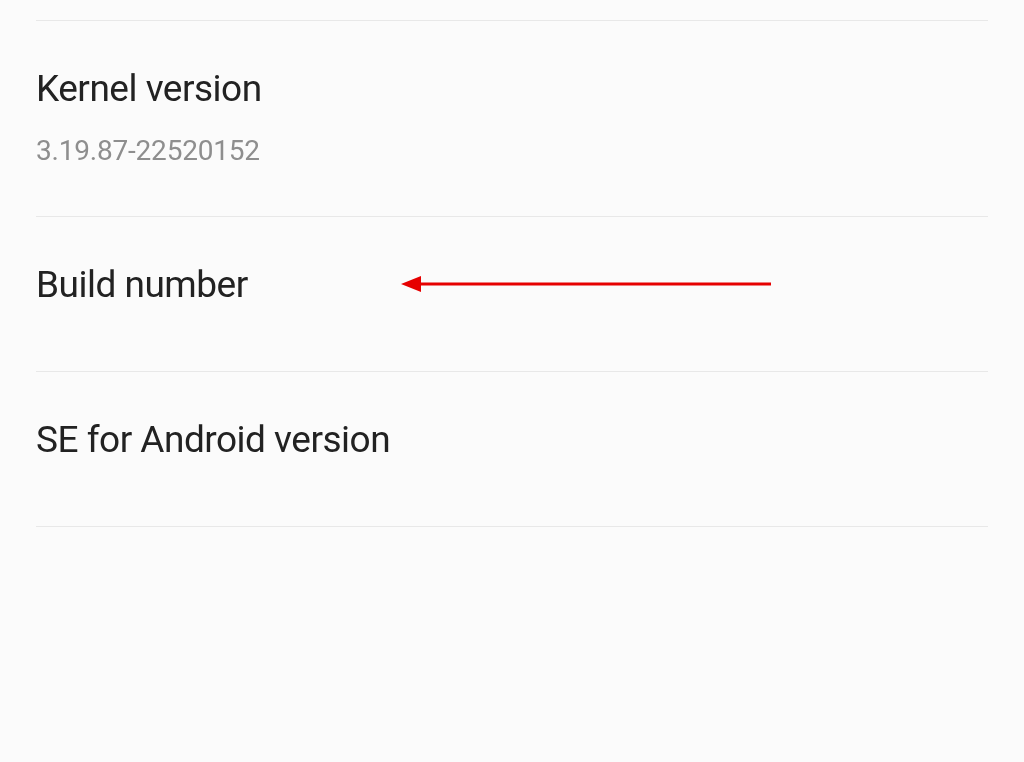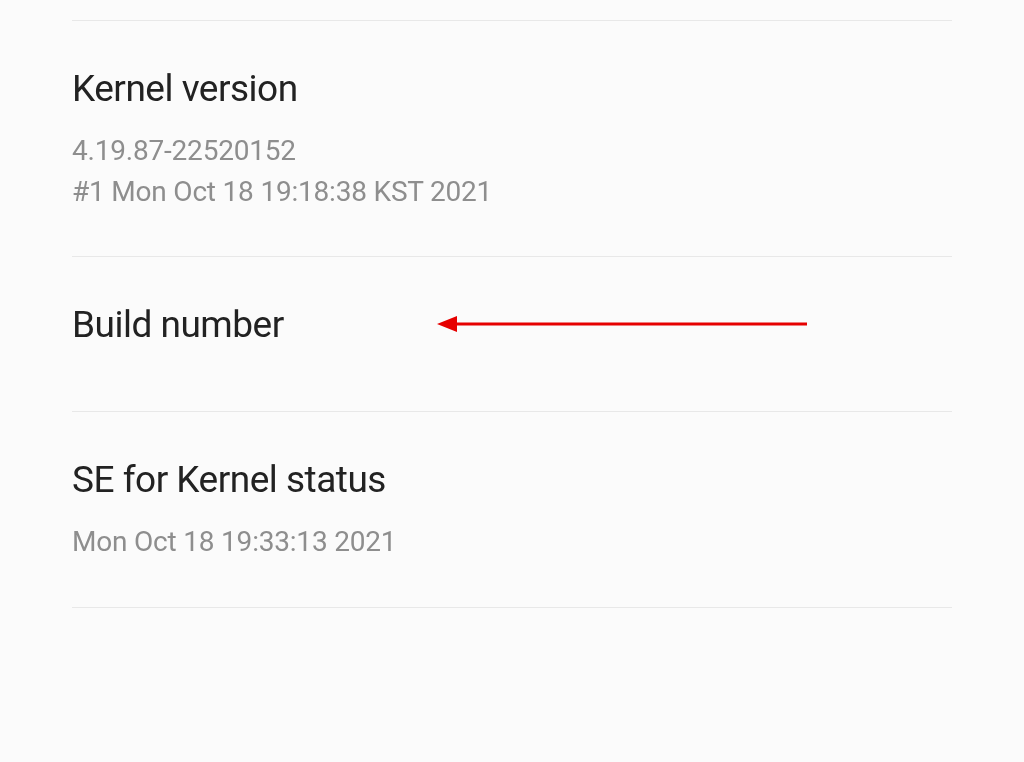--- a/index.html
+++ b/index.html
@@ -8,21 +8,21 @@
       box-sizing: border-box;
     }
     body {
       font-family: -apple-system, BlinkMacSystemFont, 'Segoe UI', Roboto, Arial, sans-serif;
       background-color: #fbfbfb;
       width: 1024px;
       height: 762px;
       overflow: hidden;
     }
     .container {
-      padding: 0 72px;
+      padding: 0 36px;
     }
     .divider {
       height: 1px;
       background-color: #e8e8e8;
       margin: 0;
     }
     .section {
       padding: 44px 0 44px 0;
     }
     .section-title {
@@ -58,38 +58,36 @@
   </style>
 </head>
 <body>
 
 <div class="container">
   <div class="divider" style="margin-top: 20px;"></div>
 
   <div class="section">
     <div class="section-title">Kernel version</div>
     <div class="section-value">
-      <div>4.19.87-22520152</div>
-      <div>#1 Mon Oct 18 19:18:38 KST 2021</div>
+      <div>3.19.87-22520152</div>
     </div>
   </div>
 
   <div class="divider"></div>
 
   <div class="section build-section">
     <div class="section-title">Build number</div>
     <svg class="arrow-annotation" style="left: 365px; top: 52px; width: 370px; height: 30px;" viewBox="0 0 370 30">
       <line class="arrow-line" x1="370" y1="15" x2="18" y2="15"></line>
       <polygon class="arrow-head" points="0,15 20,7 20,23"></polygon>
     </svg>
   </div>
 
   <div class="divider"></div>
 
   <div class="section">
-    <div class="section-title">SE for Kernel status</div>
+    <div class="section-title">SE for Android version</div>
     <div class="section-value">
-      <div>Mon Oct 18 19:33:13 2021</div>
     </div>
   </div>
 
   <div class="divider"></div>
 </div>
 
 </body></html>

